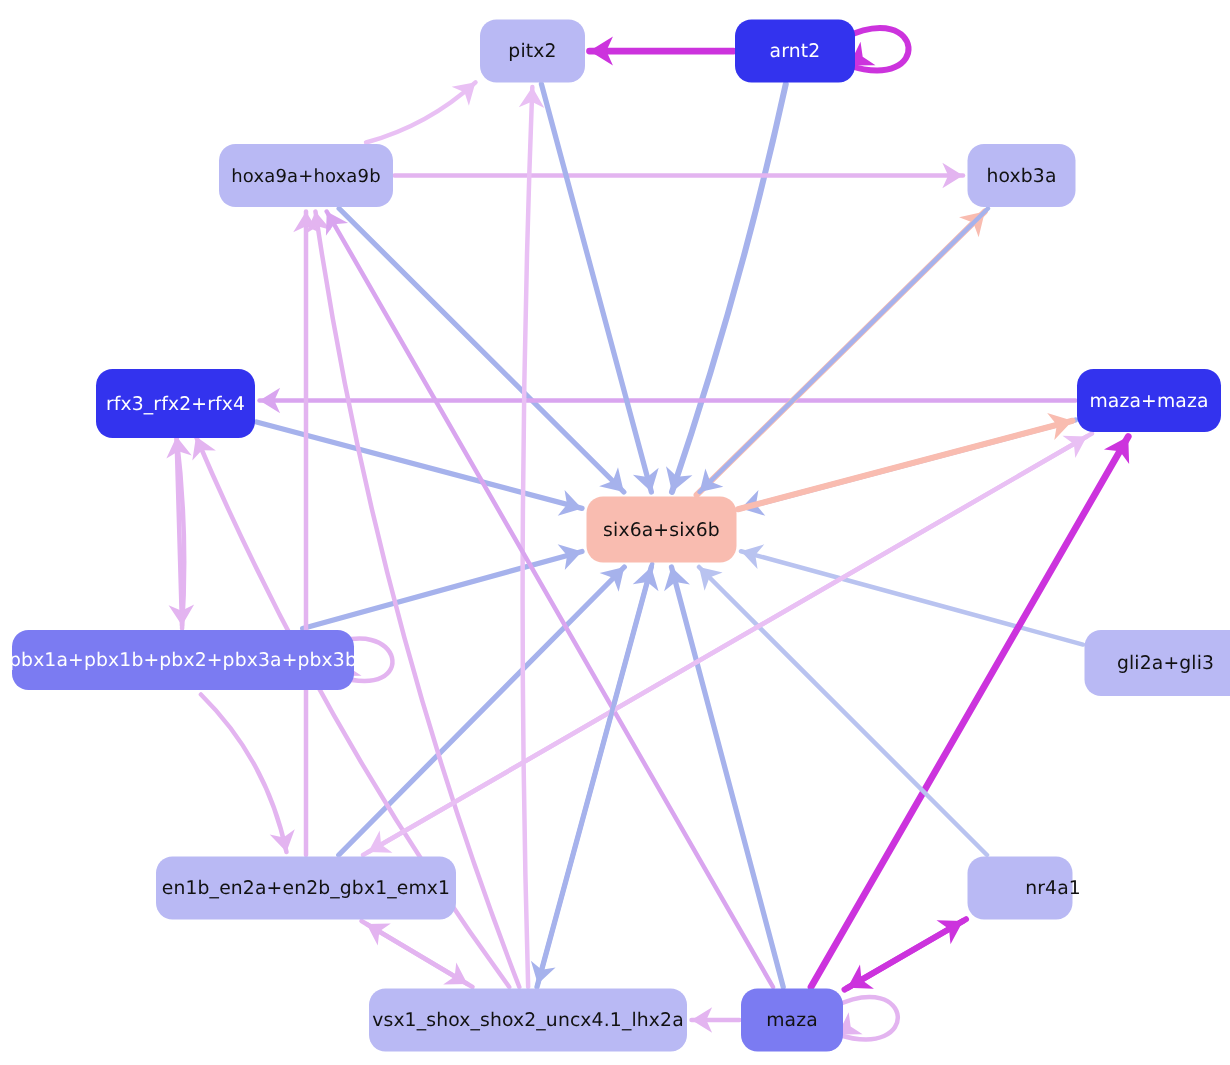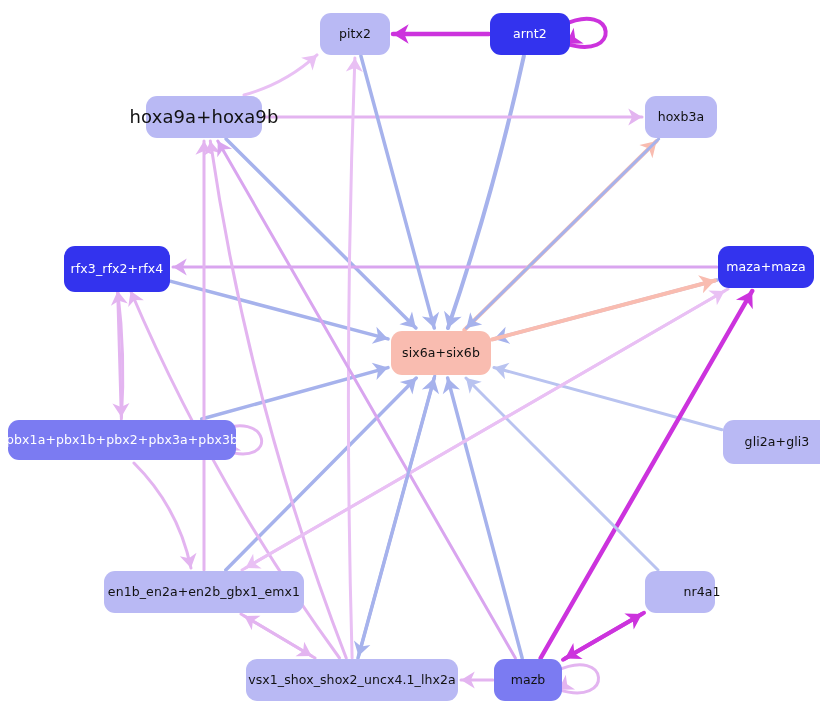--- a/index.html
+++ b/index.html
@@ -200,21 +200,21 @@
         <polygon points="358.53,656.00 353.92,640.49 361.13,646.45 370.37,644.97" fill="#a6b2ec"></polygon>
       </g>
     </svg>
   <div id="node-layer">
       <div class="node" style="left: 320px; top: 13px; width: 70px; height: 42px; background: rgb(185, 185, 244); color: rgb(17, 17, 17); font-size: 12.5px;">
         <span class="node-label">pitx2</span>
       </div>
       <div class="node" style="left: 490px; top: 13px; width: 80px; height: 42px; background: rgb(51, 51, 238); color: rgb(255, 255, 255); font-size: 12.5px;">
         <span class="node-label">arnt2</span>
       </div>
-      <div class="node" style="left: 146px; top: 96px; width: 116px; height: 42px; background: rgb(185, 185, 244); color: rgb(17, 17, 17); font-size: 18px;">
+      <div class="node" style="left: 146px; top: 96px; width: 116px; height: 42px; background: rgb(185, 185, 244); color: rgb(17, 17, 17); font-size: 12px;">
         <span class="node-label">hoxa9a+hoxa9b</span>
       </div>
       <div class="node" style="left: 645px; top: 96px; width: 72px; height: 42px; background: rgb(185, 185, 244); color: rgb(17, 17, 17); font-size: 12.5px;">
         <span class="node-label">hoxb3a</span>
       </div>
       <div class="node" style="left: 64px; top: 246px; width: 106px; height: 46px; background: rgb(51, 51, 238); color: rgb(255, 255, 255); font-size: 12.5px;">
         <span class="node-label">rfx3_rfx2+rfx4</span>
       </div>
       <div class="node" style="left: 718px; top: 246px; width: 96px; height: 42px; background: rgb(51, 51, 238); color: rgb(255, 255, 255); font-size: 12.5px;">
         <span class="node-label">maza+maza</span>
@@ -231,16 +231,16 @@
       <div class="node" style="left: 104px; top: 571px; width: 200px; height: 42px; background: rgb(185, 185, 244); color: rgb(17, 17, 17); font-size: 12.5px;">
         <span class="node-label">en1b_en2a+en2b_gbx1_emx1</span>
       </div>
       <div class="node" style="left: 645px; top: 571px; width: 70px; height: 42px; background: rgb(185, 185, 244); color: rgb(17, 17, 17); font-size: 12.5px; padding-left: 44px;">
         <span class="node-label">nr4a1</span>
       </div>
       <div class="node" style="left: 246px; top: 659px; width: 212px; height: 42px; background: rgb(185, 185, 244); color: rgb(17, 17, 17); font-size: 12.5px;">
         <span class="node-label">vsx1_shox_shox2_uncx4.1_lhx2a</span>
       </div>
       <div class="node" style="left: 494px; top: 659px; width: 68px; height: 42px; background: rgb(123, 123, 242); color: rgb(17, 17, 17); font-size: 12.5px;">
-        <span class="node-label">mazb</span>
+        <span class="node-label">maza</span>
       </div>
     </div>
 </div>
 
 </body></html>

